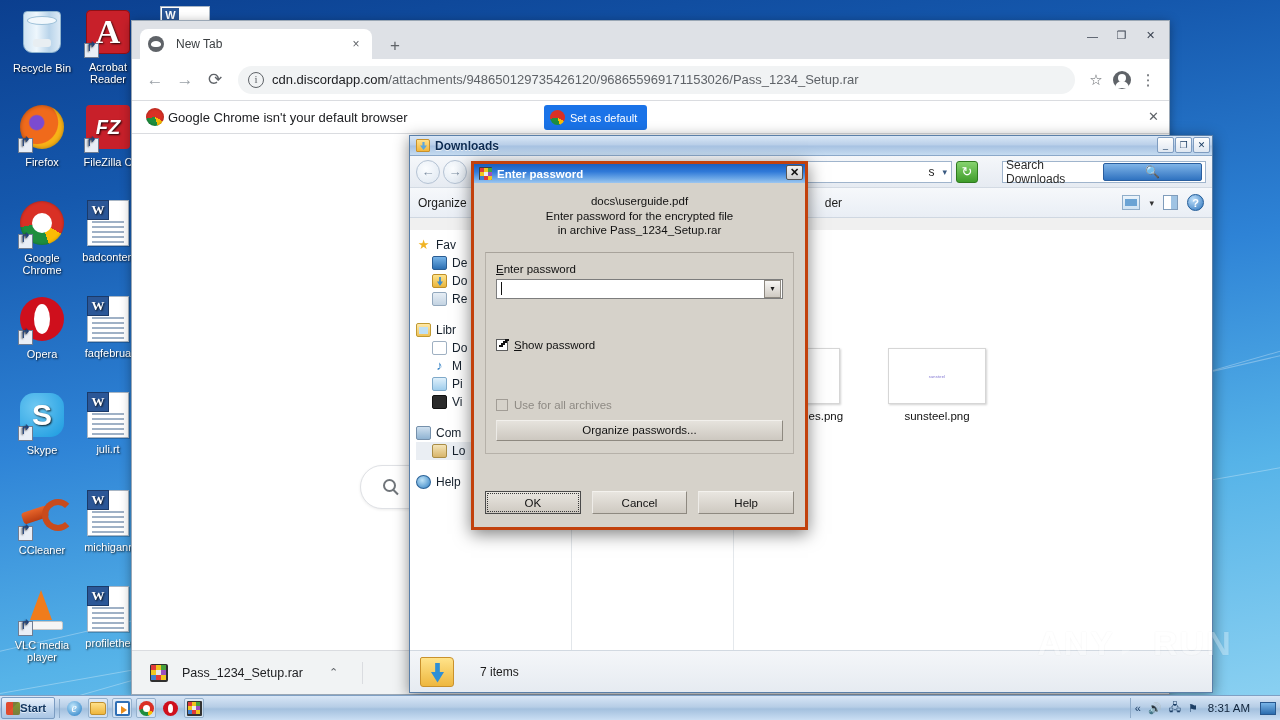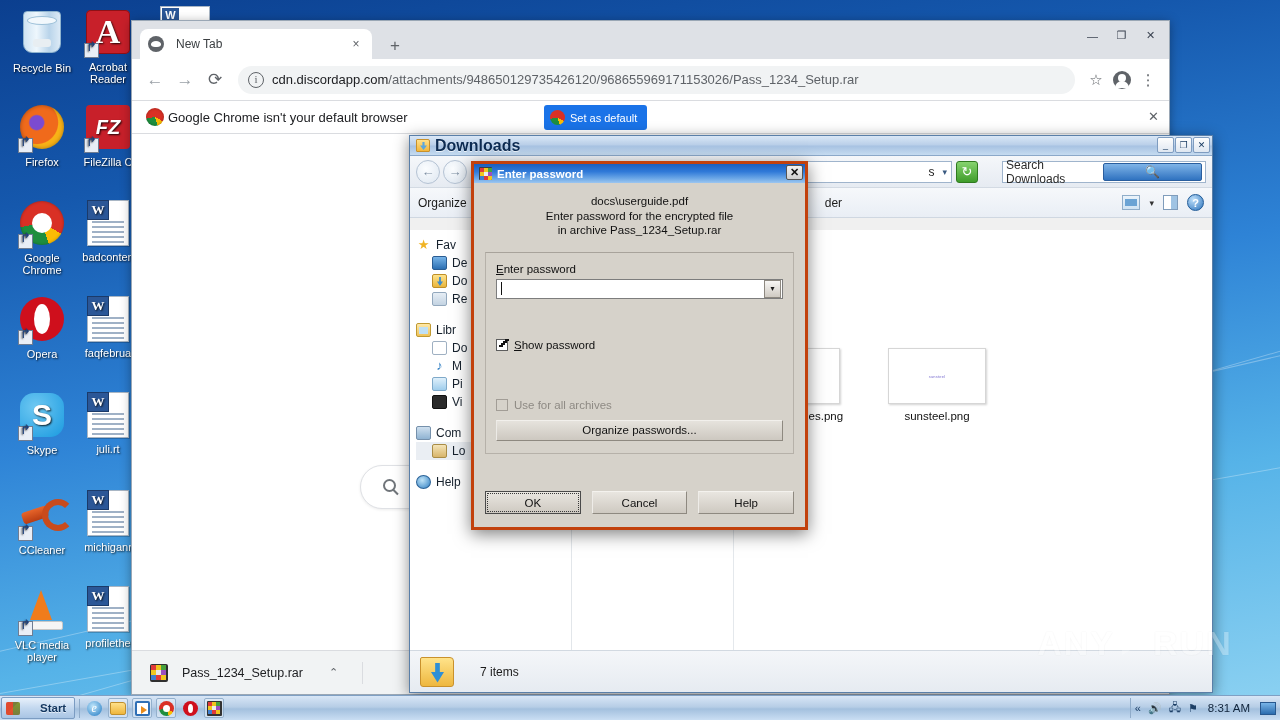--- a/index.html
+++ b/index.html
@@ -168,21 +168,21 @@
     background:#f0f0f0;border:1px solid #5a7fa8;
     box-shadow:0 3px 14px rgba(0,0,0,.45);
   }
   .ex-title{height:20px;background:linear-gradient(#d9e7f6,#b9cfe9 48%,#a7c2e2 52%,#c5dbf0);
     display:flex;align-items:center;padding:0 2px;position:relative;
     border-bottom:1px solid #8ba8c9;}
   .ex-ficon{width:14px;height:13px;margin:0 5px 0 4px;background:linear-gradient(#ffe089,#f3b73c);
     border:1px solid #c8912c;border-radius:1px 2px 1px 1px;position:relative;}
   .ex-ficon:after{content:"";position:absolute;left:3px;top:2px;width:7px;height:8px;background:#5aa7de;
     clip-path:polygon(35% 0,65% 0,65% 45%,100% 45%,50% 100%,0 45%,35% 45%);}
-  .ex-title-t{font-size:16px;font-weight:bold;color:#0c2b52;text-shadow:0 1px 0 rgba(255,255,255,.7);}
+  .ex-title-t{font-size:12px;font-weight:bold;color:#0c2b52;text-shadow:0 1px 0 rgba(255,255,255,.7);}
   .ex-wbtns{position:absolute;right:2px;top:1px;display:flex;gap:1px;}
   .ex-wb{width:17px;height:16px;background:linear-gradient(#fdfdfd,#dfe7f1);
     border:1px solid #7e9cc0;border-radius:2px;font-size:9px;color:#14375f;
     display:flex;align-items:center;justify-content:center;font-family:"Liberation Sans",sans-serif;}
 
   .ex-navrow{height:32px;background:linear-gradient(#f5f7fa,#e6ebf2);display:flex;align-items:center;
     padding:0 6px;border-bottom:1px solid #d3dae3;}
   .ex-nbtn{width:24px;height:24px;border-radius:50%;background:radial-gradient(circle at 40% 35%,#fbfdff,#dde6f0);
     border:1px solid #b5c3d4;color:#7e8fa3;font-size:13px;display:flex;align-items:center;justify-content:center;}
   .ex-crumbs{flex:1;height:22px;margin:0 4px 0 8px;background:#fff;border:1px solid #9fb4cc;display:flex;
@@ -295,21 +295,21 @@
   .dbtn{flex:1;height:23px;background:linear-gradient(#e9e6e0,#cec9c1);
     border:1px solid #8e8980;border-top-color:#f4f2ee;border-left-color:#eeece8;
     font-size:11.5px;color:#111;display:flex;align-items:center;justify-content:center;
     font-family:"Liberation Sans",sans-serif;}
   .dbtn.focus{outline:1px dotted #3a3a3a;outline-offset:-3px;border:1px solid #4a4a4a;}
 
   
   #taskbar{position:absolute;left:0;bottom:0;width:1280px;height:25px;
     background:linear-gradient(#d8e6f6,#b6cde6 46%,#a3c0de 54%,#cadef3);
     border-top:1px solid #7fa0c4;display:flex;align-items:center;}
-  .tb-start{height:22px;margin-left:1px;padding:0 8px 0 4px;display:flex;align-items:center;gap:20px;
+  .tb-start{height:22px;margin-left:1px;padding:0 8px 0 4px;display:flex;align-items:center;gap:0;
     background:linear-gradient(#e8f1fb,#c3d8ef 50%,#a9c5e4);border:1px solid #7b9cc2;border-radius:2px;}
   .tb-flag{width:14px;height:13px;background:
     linear-gradient(135deg,#e8693a 0 48%,transparent 48%),
     linear-gradient(#f5a623,#e8693a);border-radius:2px;position:relative;overflow:hidden;}
   .tb-flag:after{content:"";position:absolute;inset:0;
     background:linear-gradient(90deg,#d93025 0 50%,#1e8e3e 50% 100%);opacity:.55;}
   .tb-start span{font-size:11.5px;font-weight:bold;color:#12365f;text-shadow:0 1px 0 rgba(255,255,255,.6);}
   .tb-div{width:1px;height:19px;background:#8fabc9;margin:0 4px;}
   .ql{display:flex;align-items:center;gap:4px;}
   .ql-btn{width:20px;height:20px;display:flex;align-items:center;justify-content:center;}

